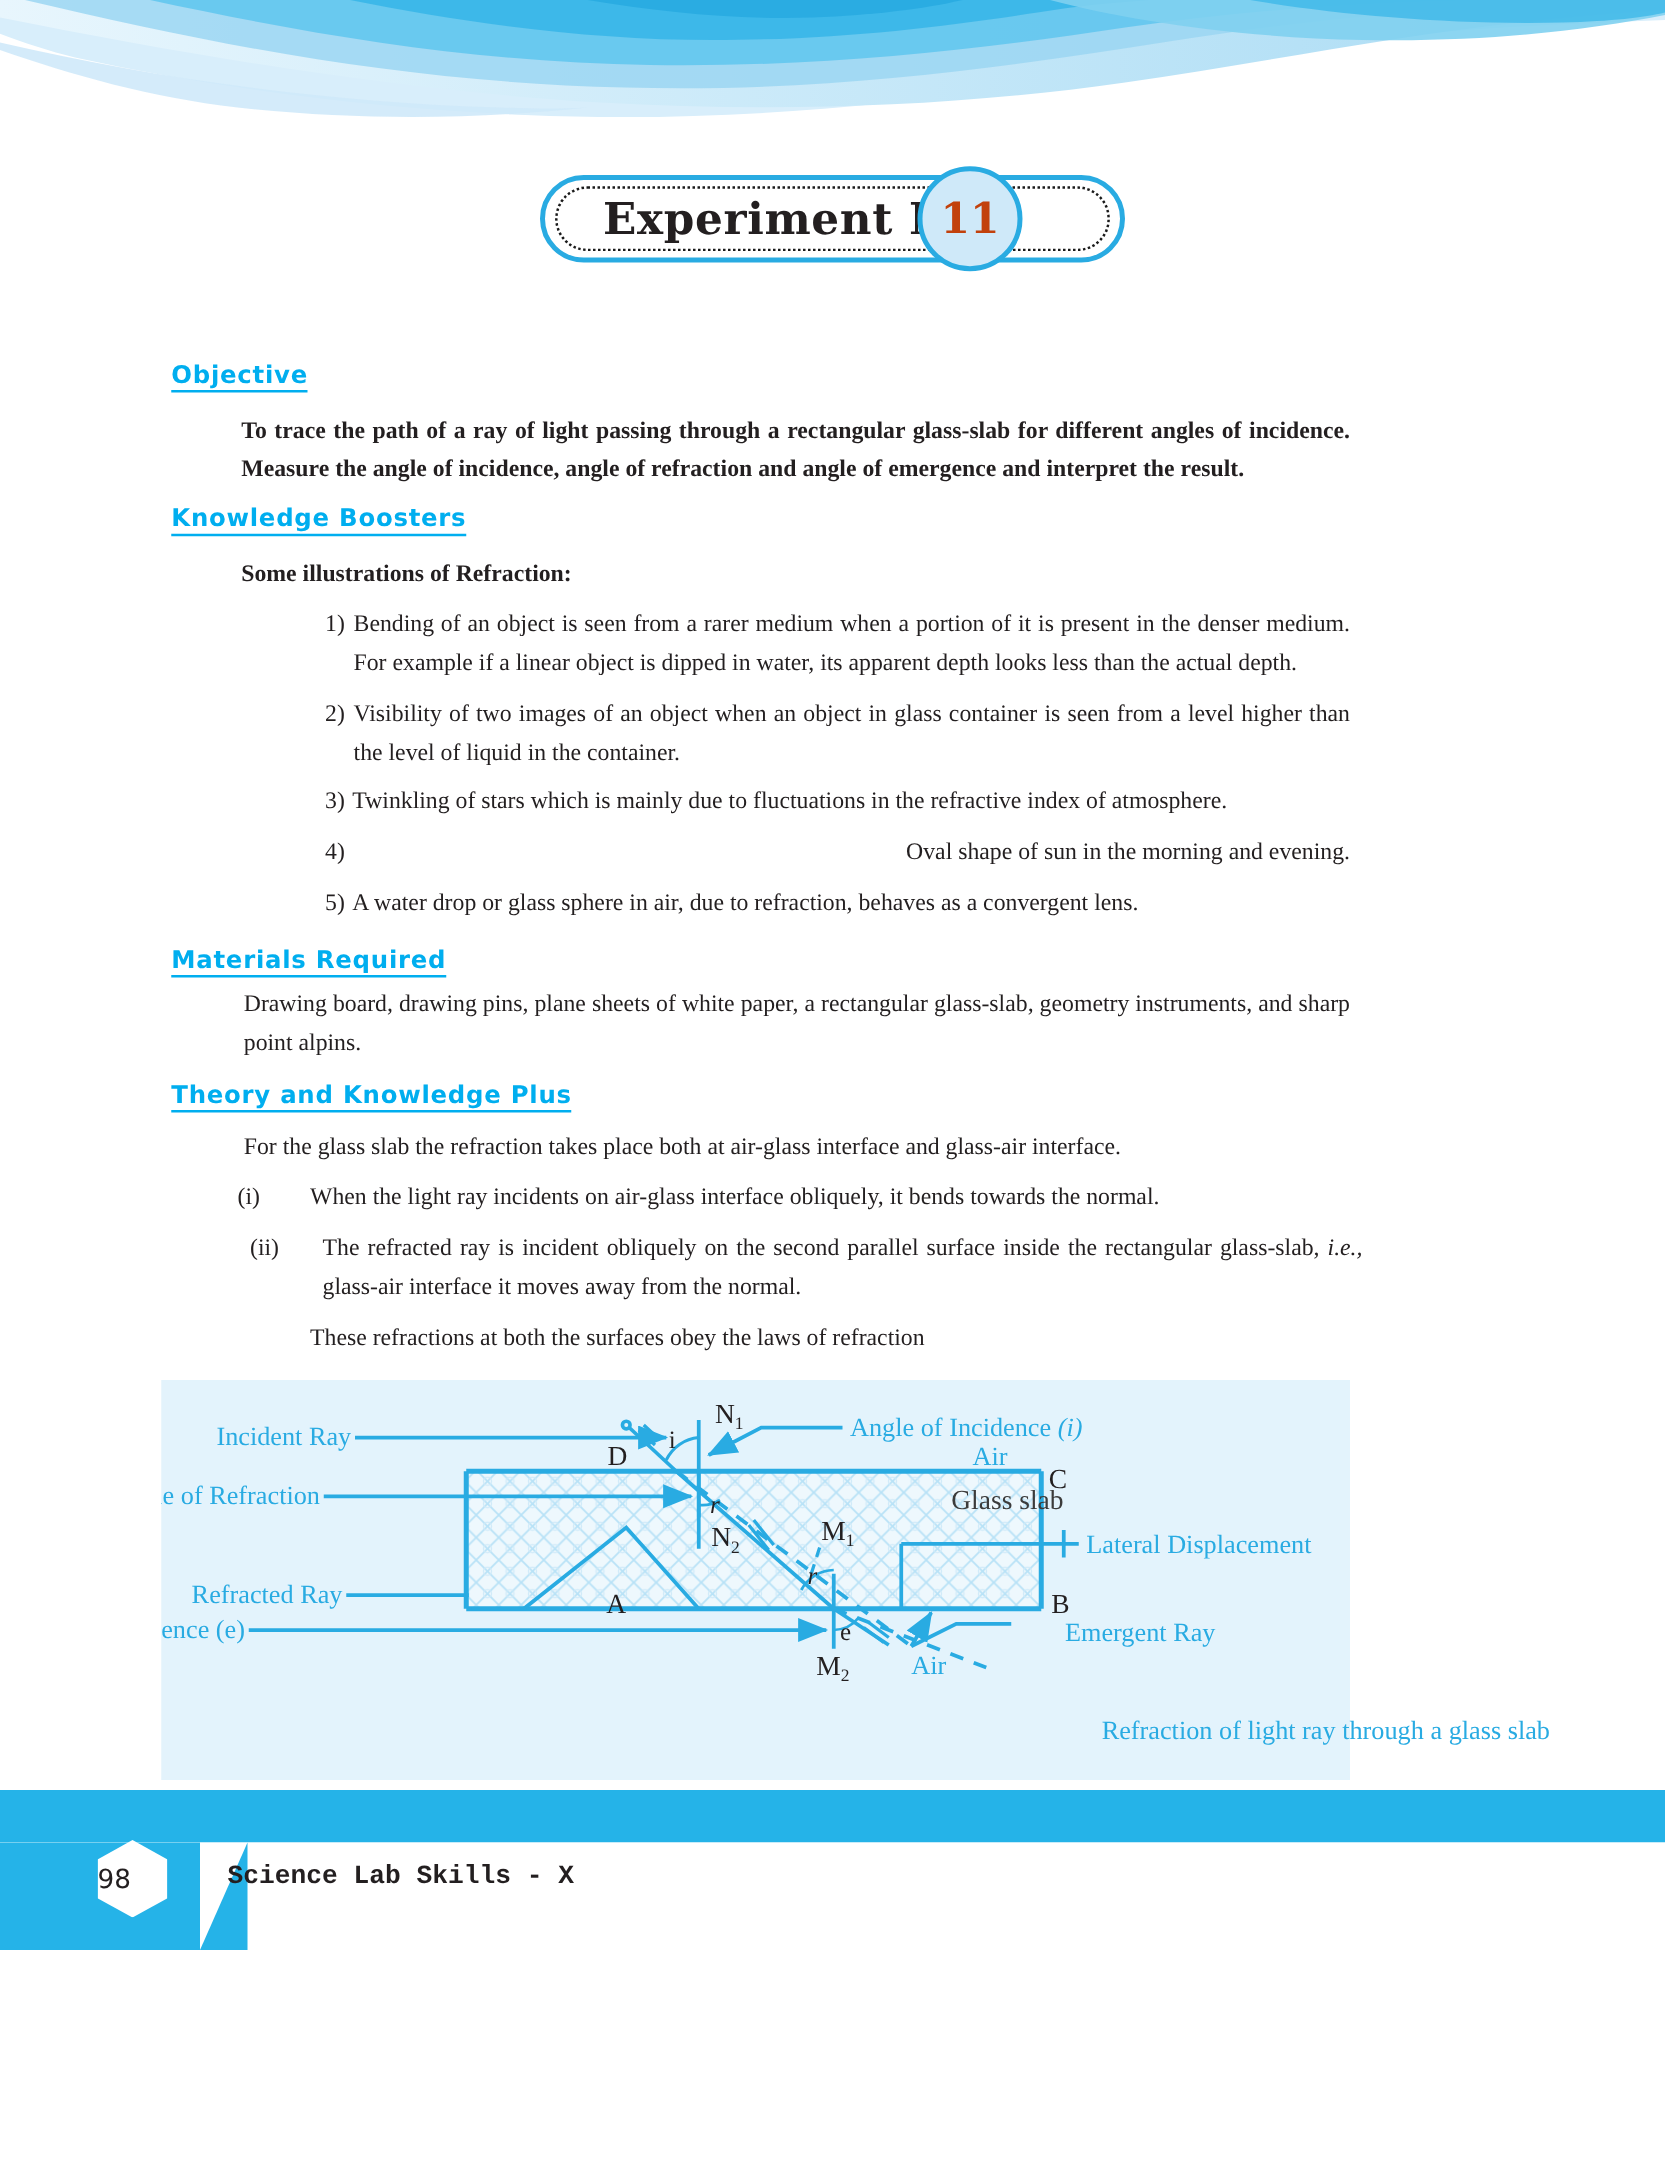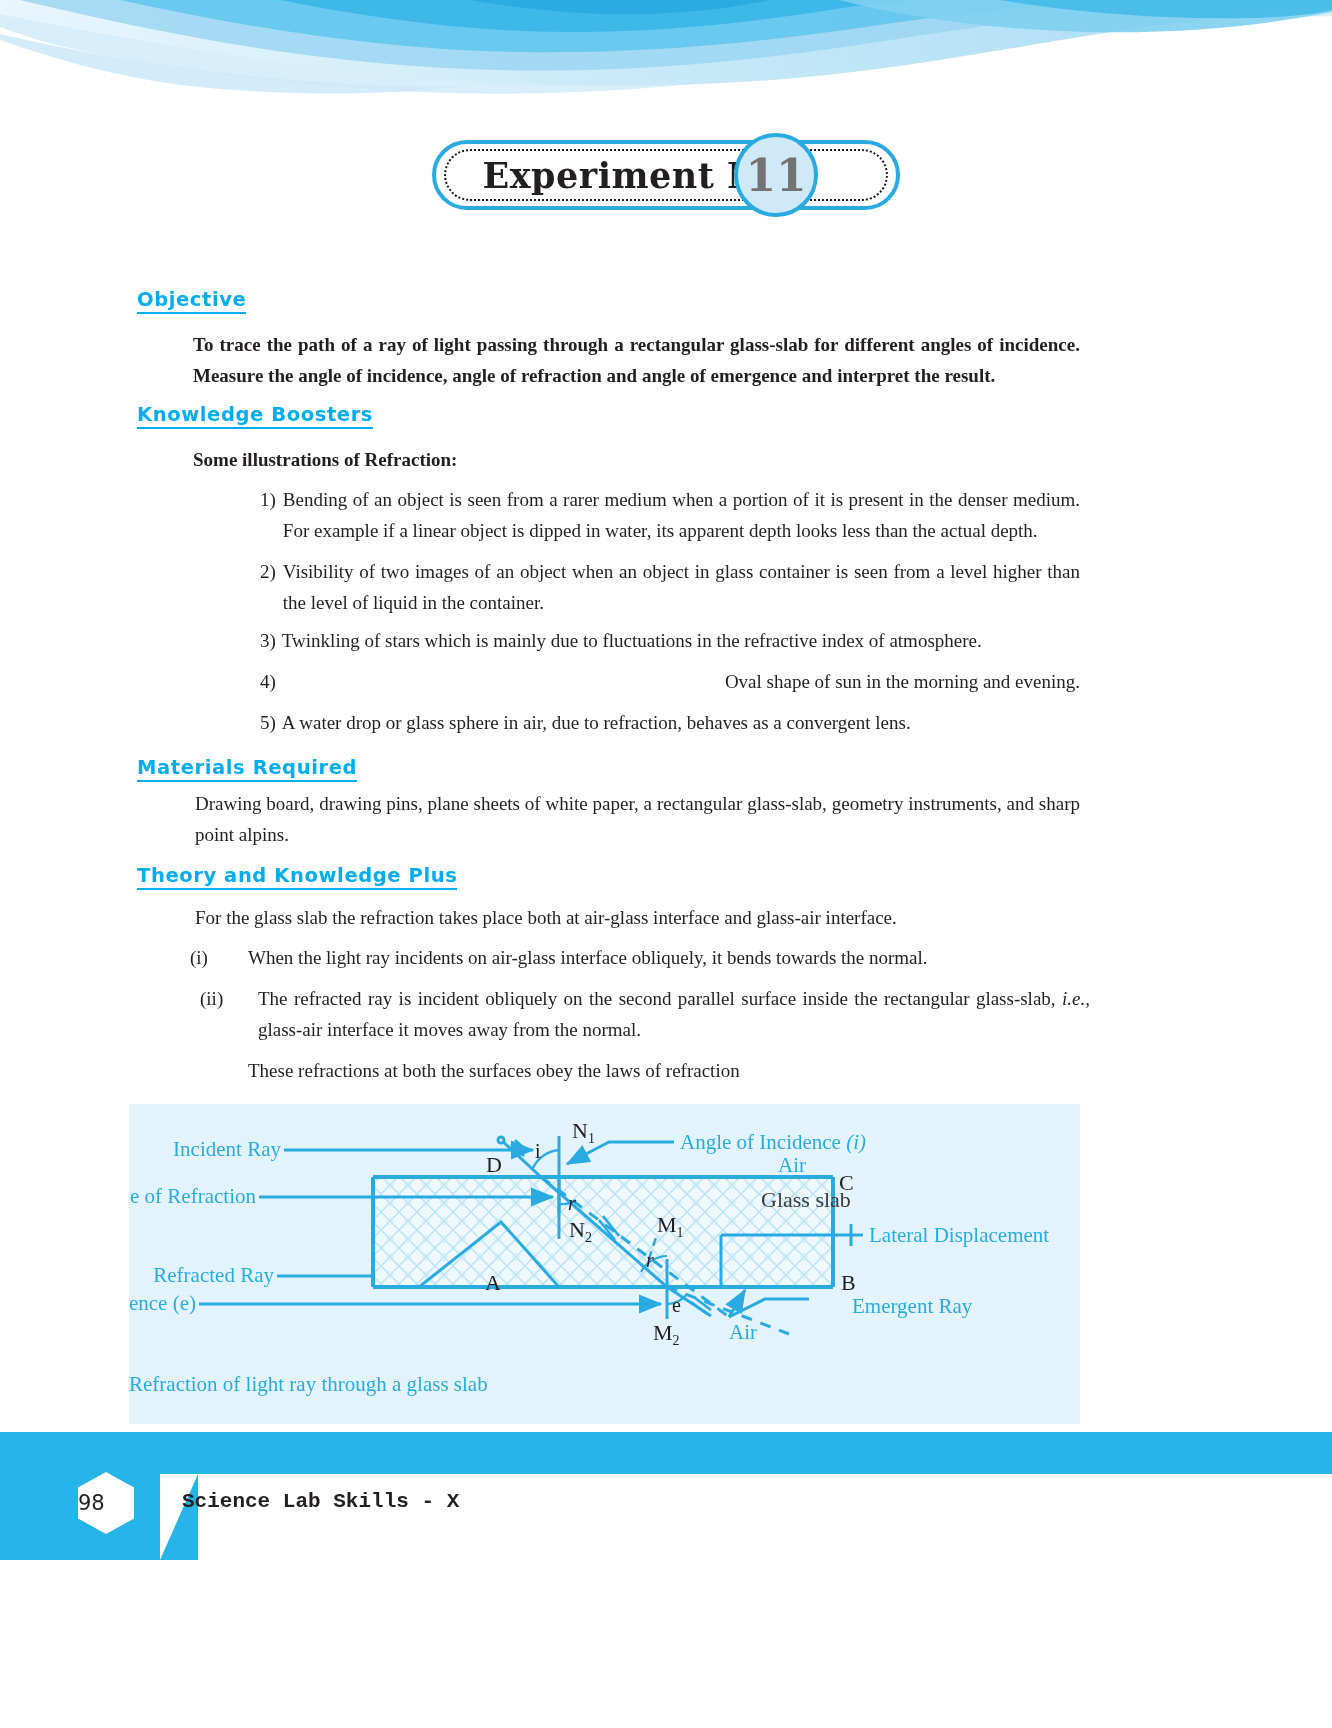--- a/index.html
+++ b/index.html
@@ -77,22 +77,22 @@
     border: 4px solid #29abe2;
     display: flex;
     align-items: center;
     justify-content: center;
     z-index: 4;
     box-sizing: border-box;
   }
   .title-num {
     font-family: "DejaVu Serif", serif;
     font-weight: bold;
-    font-size: 44px;
-    color: #737373;
+    font-size: 34px;
+    color: #c2410c;
   }
 
   
   .content {
     position: absolute;
     left: 0; top: 0;
     width: 1332px;
   }
   .sec-head {
     position: absolute;
@@ -136,21 +136,21 @@
     width: 951px;
     height: 320px;
     background: #e3f3fc;
   }
   .figure svg { display: block; }
   .fig-caption {
     position: absolute;
     left: 129px;
     top: 1372px;
     width: 1111px;
-    text-align: left;
+    text-align: right;
     font-family: "Liberation Serif", serif;
     font-size: 21px;
     color: #29abe2;
   }
 
   
   .footer-bar {
     position: absolute;
     left: 0;
     top: 1432px;

